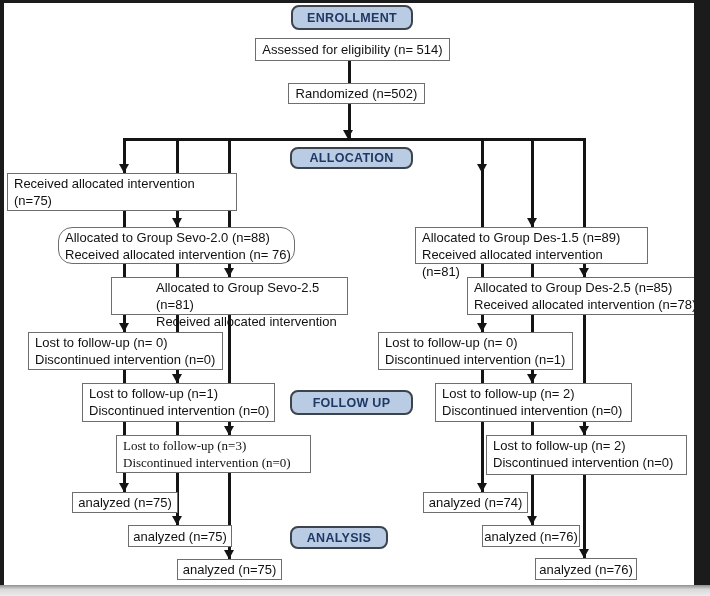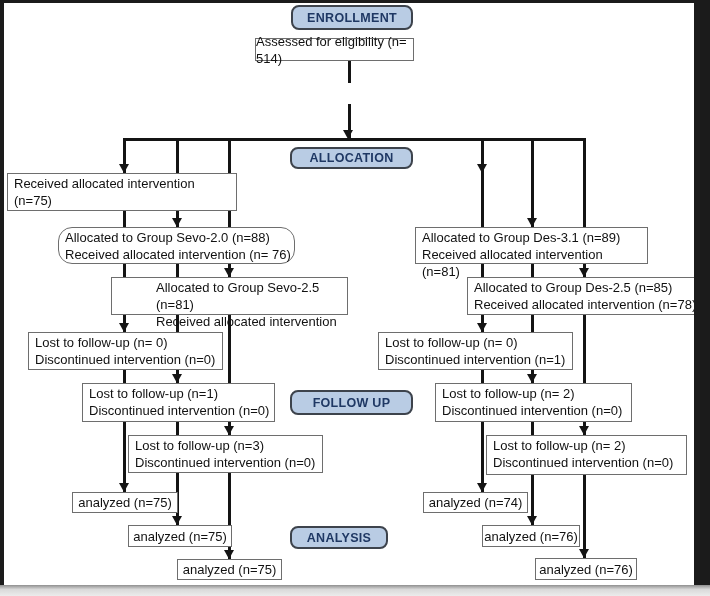--- a/index.html
+++ b/index.html
@@ -23,33 +23,33 @@
   
   .stage{position:absolute;background:var(--stage-fill,#b9cce4);border:2px solid #3d434c;border-radius:8px;
          z-index:2;display:flex;align-items:center;justify-content:center;font-weight:bold;
          font-size:12.5px;color:var(--stage-text,#1f3864);letter-spacing:.3px;box-sizing:border-box;}
   
   #stage-enrollment{left:291px;top:5px;width:122px;height:25px;}
   #stage-allocation{left:290px;top:147px;width:123px;height:22px;}
   #stage-followup{left:290px;top:390px;width:123px;height:25px;}
   #stage-analysis{left:290px;top:526px;width:98px;height:23px;}
   
-  #box-assessed{left:255px;top:38px;width:159px;height:23px;}
+  #box-assessed{left:255px;top:38px;width:195px;height:23px;}
   #box-randomized{left:288px;top:83px;width:137px;height:21px;}
   
   #sevo-a1{left:7px;top:173px;width:230px;height:38px;}
   #sevo-a2{left:58px;top:227px;width:237px;height:37px;border-radius:14px;}
   #sevo-a3{left:111px;top:277px;width:237px;height:38px;padding-left:44px;}
   #des-a1{left:363px;top:173px;width:237px;height:38px;}
   #des-a2{left:415px;top:227px;width:233px;height:37px;}
   #des-a3{left:467px;top:277px;width:236px;height:38px;}
   
   #sevo-f1{left:28px;top:332px;width:195px;height:38px;}
   #sevo-f2{left:82px;top:383px;width:193px;height:39px;}
-  #sevo-f3{left:128px;top:435px;width:195px;height:38px;}
+  #sevo-f3{left:116px;top:435px;width:195px;height:38px;font-family:Liberation Serif, serif;}
   #des-f1{left:378px;top:332px;width:195px;height:38px;}
   #des-f2{left:435px;top:383px;width:197px;height:39px;}
   #des-f3{left:486px;top:435px;width:201px;height:40px;}
   
   #sevo-z1{left:72px;top:492px;width:106px;height:21px;}
   #sevo-z2{left:128px;top:525px;width:104px;height:22px;}
   #sevo-z3{left:177px;top:559px;width:105px;height:21px;}
   #des-z1{left:423px;top:492px;width:105px;height:21px;}
   #des-z2{left:482px;top:525px;width:98px;height:22px;}
   #des-z3{left:535px;top:558px;width:102px;height:22px;}
@@ -100,35 +100,36 @@
   <div class="arrow" style="left:579px;top:268px;"></div>
   <div class="arrow" style="left:579px;top:426px;"></div>
   <div class="arrow" style="left:579px;top:549px;"></div>
 
   <div class="stage" id="stage-enrollment">ENROLLMENT</div>
   <div class="stage" id="stage-allocation">ALLOCATION</div>
   <div class="stage" id="stage-followup">FOLLOW UP</div>
   <div class="stage" id="stage-analysis">ANALYSIS</div>
 
   <div class="box center" id="box-assessed">Assessed for eligibility (n= 514)</div>
+  <div class="box center" id="box-randomized">Randomized (n=502)</div>
 
   <div class="box" id="sevo-a1">
     <div>Received allocated intervention (n=75)</div>
   </div>
   <div class="box" id="sevo-a2">
     <div>Allocated to Group Sevo-2.0 (n=88)</div>
     <div>Received allocated intervention (n= 76)</div>
   </div>
   <div class="box" id="sevo-a3">
     <div>Allocated to Group Sevo-2.5 (n=81)</div>
     <div>Received allocated intervention (n= 78)</div>
   </div>
 
   <div class="box" id="des-a2">
-    <div>Allocated to Group Des-3.1 (n=89)</div>
+    <div>Allocated to Group Des-1.5 (n=89)</div>
     <div>Received allocated intervention (n=81)</div>
   </div>
   <div class="box" id="des-a3">
     <div>Allocated to Group Des-2.5 (n=85)</div>
     <div>Received allocated intervention (n=78)</div>
   </div>
 
   <div class="box" id="sevo-f1">
     <div>Lost to follow-up (n= 0)</div>
     <div>Discontinued intervention (n=0)</div>

